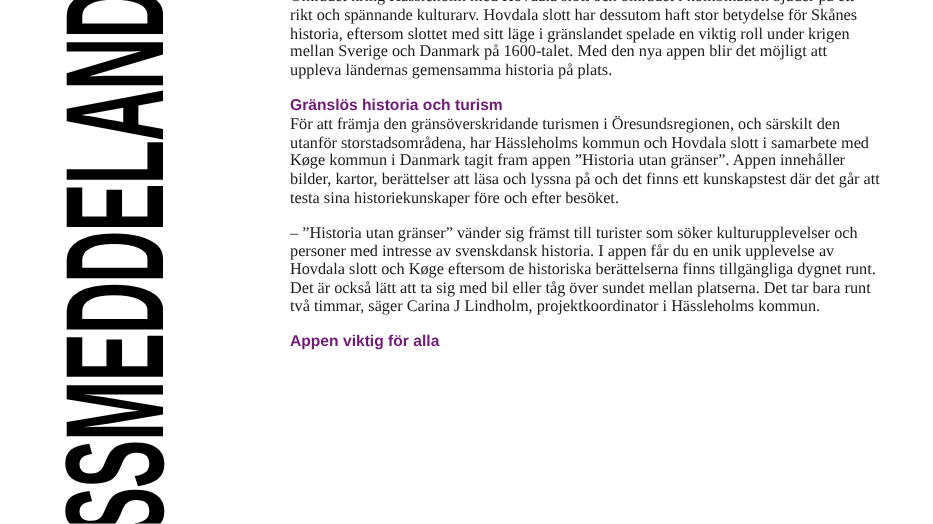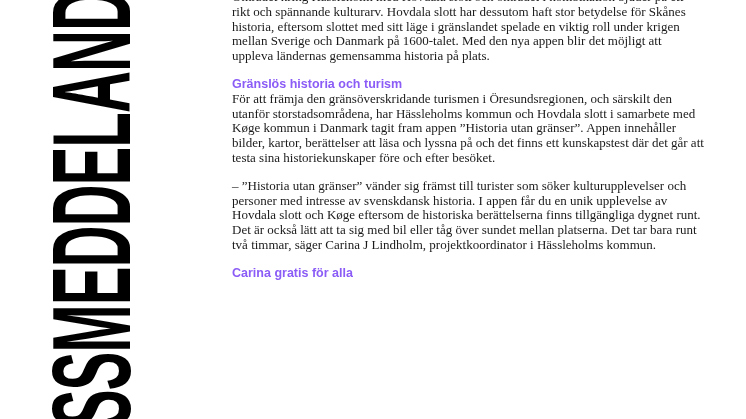--- a/index.html
+++ b/index.html
@@ -40,39 +40,39 @@
   }
   .article p {
     margin: 0 0 13px 0;
   }
   .article h2 {
     font-family: "Liberation Sans", sans-serif;
     font-weight: 700;
     font-size: 12.5px;
     line-height: 14.8px;
     margin: 0;
-    color: #8b5cf6;
+    color: #701a75;
   }
 </style>
 </head>
 <body>
 
 <div class="page">
 
   <div class="banner">PRESSMEDDELANDE</div>
 
   <div class="article">
 
     <p>Området kring Hässleholm med Hovdala slott och området i kombination bjuder på ett rikt och spännande kulturarv. Hovdala slott har dessutom haft stor betydelse för Skånes historia, eftersom slottet med sitt läge i gränslandet spelade en viktig roll under krigen mellan Sverige och Danmark på 1600-talet. Med den nya appen blir det möjligt att uppleva ländernas gemensamma historia på plats.</p>
 
     <h2>Gränslös historia och turism</h2>
 
     <p>För att främja den gränsöverskridande turismen i Öresundsregionen, och särskilt den utanför storstadsområdena, har Hässleholms kommun och Hovdala slott i samarbete med Køge kommun i Danmark tagit fram appen ”Historia utan gränser”. Appen innehåller bilder, kartor, berättelser att läsa och lyssna på och det finns ett kunskapstest där det går att testa sina historiekunskaper före och efter besöket.</p>
 
     <p>– ”Historia utan gränser” vänder sig främst till turister som söker kulturupplevelser och personer med intresse av svenskdansk historia. I appen får du en unik upplevelse av Hovdala slott och Køge eftersom de historiska berättelserna finns tillgängliga dygnet runt. Det är också lätt att ta sig med bil eller tåg över sundet mellan platserna. Det tar bara runt två timmar, säger Carina J Lindholm, projektkoordinator i Hässleholms kommun.</p>
 
 
-    <h2>Carina gratis för alla</h2>
+    <h2>Appen viktig för alla</h2>
 
 
   </div>
 
 </div>
 
 </body></html>

